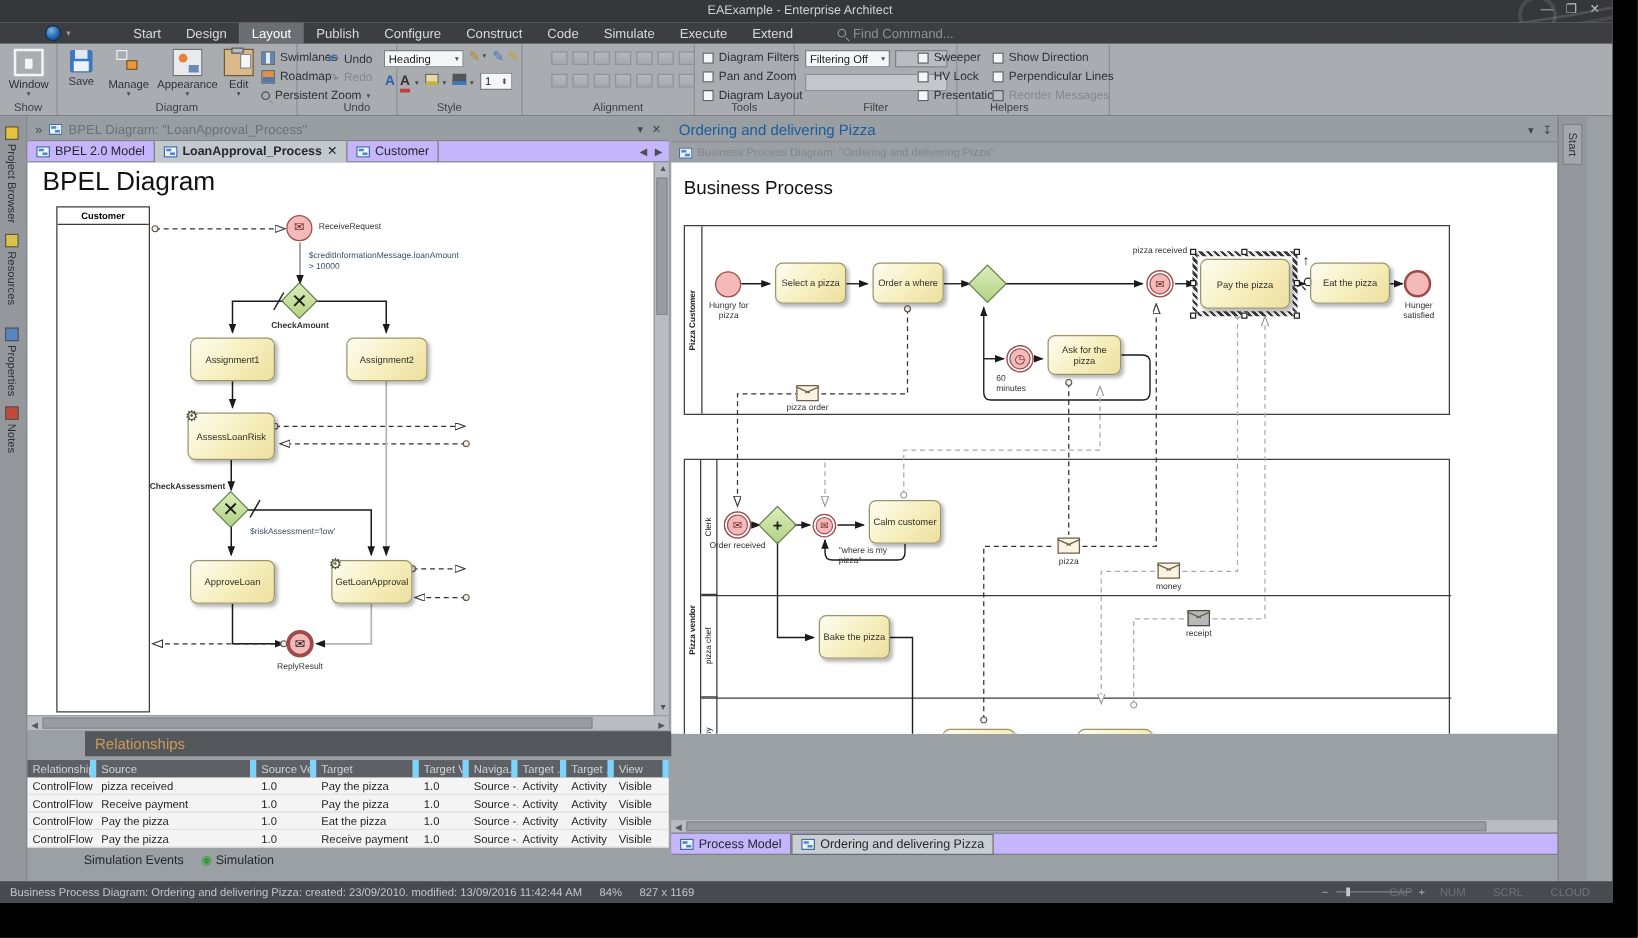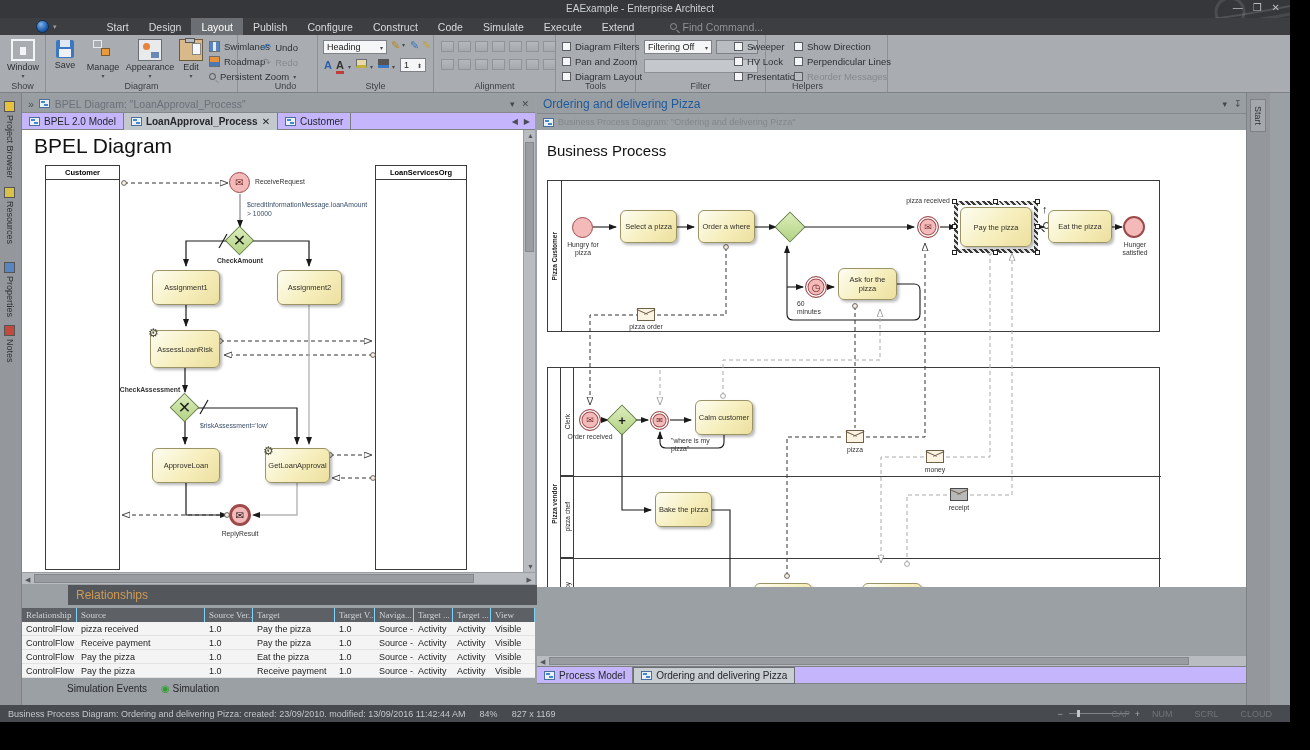--- a/index.html
+++ b/index.html
@@ -83,21 +83,21 @@
   .vtext { writing-mode:vertical-rl; transform:rotate(180deg); font-size:6.5px; font-weight:bold; color:#222; white-space:nowrap; }
   .gear { position:absolute; font-size:12px; color:#4a4a3a; line-height:1; }
   .handle { position:absolute; width:5px; height:5px; background:#fff; border:1px solid #222; }
   svg.wires { position:absolute; left:0; top:0; pointer-events:none; }
 
   
   #relhead { position:absolute; background:#53575b; color:#cf9a55; font-size:12px; display:flex; align-items:center; padding:0 8px; }
   #relhead .hbtns { margin-left:auto; display:flex; gap:8px; color:#b9bcbf; font-size:9px; }
   .relgrid { display:grid; grid-template-columns:55px 128px 48px 82px 40px 39px 39px 38px 1fr; }
   .relcolhead { background:#5d6165; color:#cfd3d7; font-size:9px; }
-  .relcolhead div { padding:2px 4px; border-right:1px solid #7dd3fc; white-space:nowrap; overflow:hidden;font-family:Liberation Serif, serif; }
+  .relcolhead div { padding:2px 4px; border-right:5px solid #7dd3fc; white-space:nowrap; overflow:hidden; }
   .relrow { background:#f4f4f4; color:#1e1e1e; font-size:9px; border-bottom:1px solid #e2e2e2; }
   .relrow div { padding:1.5px 4px; white-space:nowrap; overflow:hidden; }
 
   .simtabs { position:absolute; display:flex; gap:14px; align-items:center; font-size:10px; color:#26282b; }
   .greendot { color:#2e9e2e; font-size:10px; }
 
   
   #statusbar { position:absolute; left:0; top:705px; width:1290px; height:17px; background:#474b4f; color:#c3c7cb; font-size:9px; display:flex; align-items:center; padding:0 8px; }
   #statusbar .flags { position:absolute; right:18px; display:flex; gap:22px; color:#707478; }
   #zoomctl { position:absolute; right:150px; display:flex; align-items:center; gap:6px; color:#a8acb0; }
@@ -214,21 +214,21 @@
             <span style="color:#3c77c2;font-size:11px;">↶</span>
             <span>Undo</span>
           </div>
       <div class="smallrow" style="left:8px;top:21px;color:#85898d;">
             <span style="font-size:11px;">↷</span>
             <span>Redo</span>
           </div>
       <div class="rcap">Undo</div>
     </div>
 
-    <div class="rgroup" style="left:318px;width:116px;">
+    <div class="rgroup" style="left:302px;width:116px;">
       <div class="combo" style="position:absolute;left:5px;top:5px;width:64px;">
             <span>Heading</span>
             <span class="caret">▾</span>
           </div>
       <span style="position:absolute;left:73px;top:4px;color:#b58a2a;font-size:11px;">✎</span>
       <span style="position:absolute;left:84px;top:6px;" class="caret">▾</span>
       <span style="position:absolute;left:92px;top:4px;color:#3c77c2;font-size:11px;">✎</span>
       <span style="position:absolute;left:104px;top:4px;color:#c2a33c;font-size:11px;">✎</span>
       <span style="position:absolute;left:6px;top:24px;color:#2e5fae;font-weight:bold;font-size:11px;">A</span>
       <span style="position:absolute;left:18px;top:24px;color:#333;font-weight:bold;font-size:11px;border-bottom:3px solid #c23c3c;">A</span>
@@ -373,23 +373,20 @@
             <span>◀</span>
             <span>▶</span>
           </span>
     </div>
 
     <div class="canvas" style="left:0;top:35px;width:501px;height:442px;">
       <div style="position:absolute;left:12px;top:4px;font-size:21px;color:#111;">BPEL Diagram</div>
 
       <div class="pool" style="left:23px;top:35px;width:75px;height:405px;">
         <div style="border-bottom:1px solid #3c3c3c;text-align:center;font-size:7.5px;font-weight:bold;padding:2px 0;">Customer</div>
-      </div>
-      <div class="pool" style="left:353px;top:35px;width:92px;height:405px;">
-        <div style="border-bottom:1px solid #3c3c3c;text-align:center;font-size:7.5px;font-weight:bold;padding:2px 0;">LoanServicesOrg</div>
       </div>
 
       <svg class="wires" width="501" height="442">
         <defs>
           <marker id="La" markerWidth="9" markerHeight="8" refX="7" refY="3" orient="auto" markerUnits="userSpaceOnUse">
                 <path d="M0,0 L8,3 L0,6 Z" fill="#1a1a1a"></path>
               </marker>
           <marker id="Lo" markerWidth="9" markerHeight="8" refX="7" refY="3" orient="auto" markerUnits="userSpaceOnUse">
                 <path d="M0,0 L8,3 L0,6 Z" fill="#fff" stroke="#333" stroke-width="0.9"></path>
               </marker>

